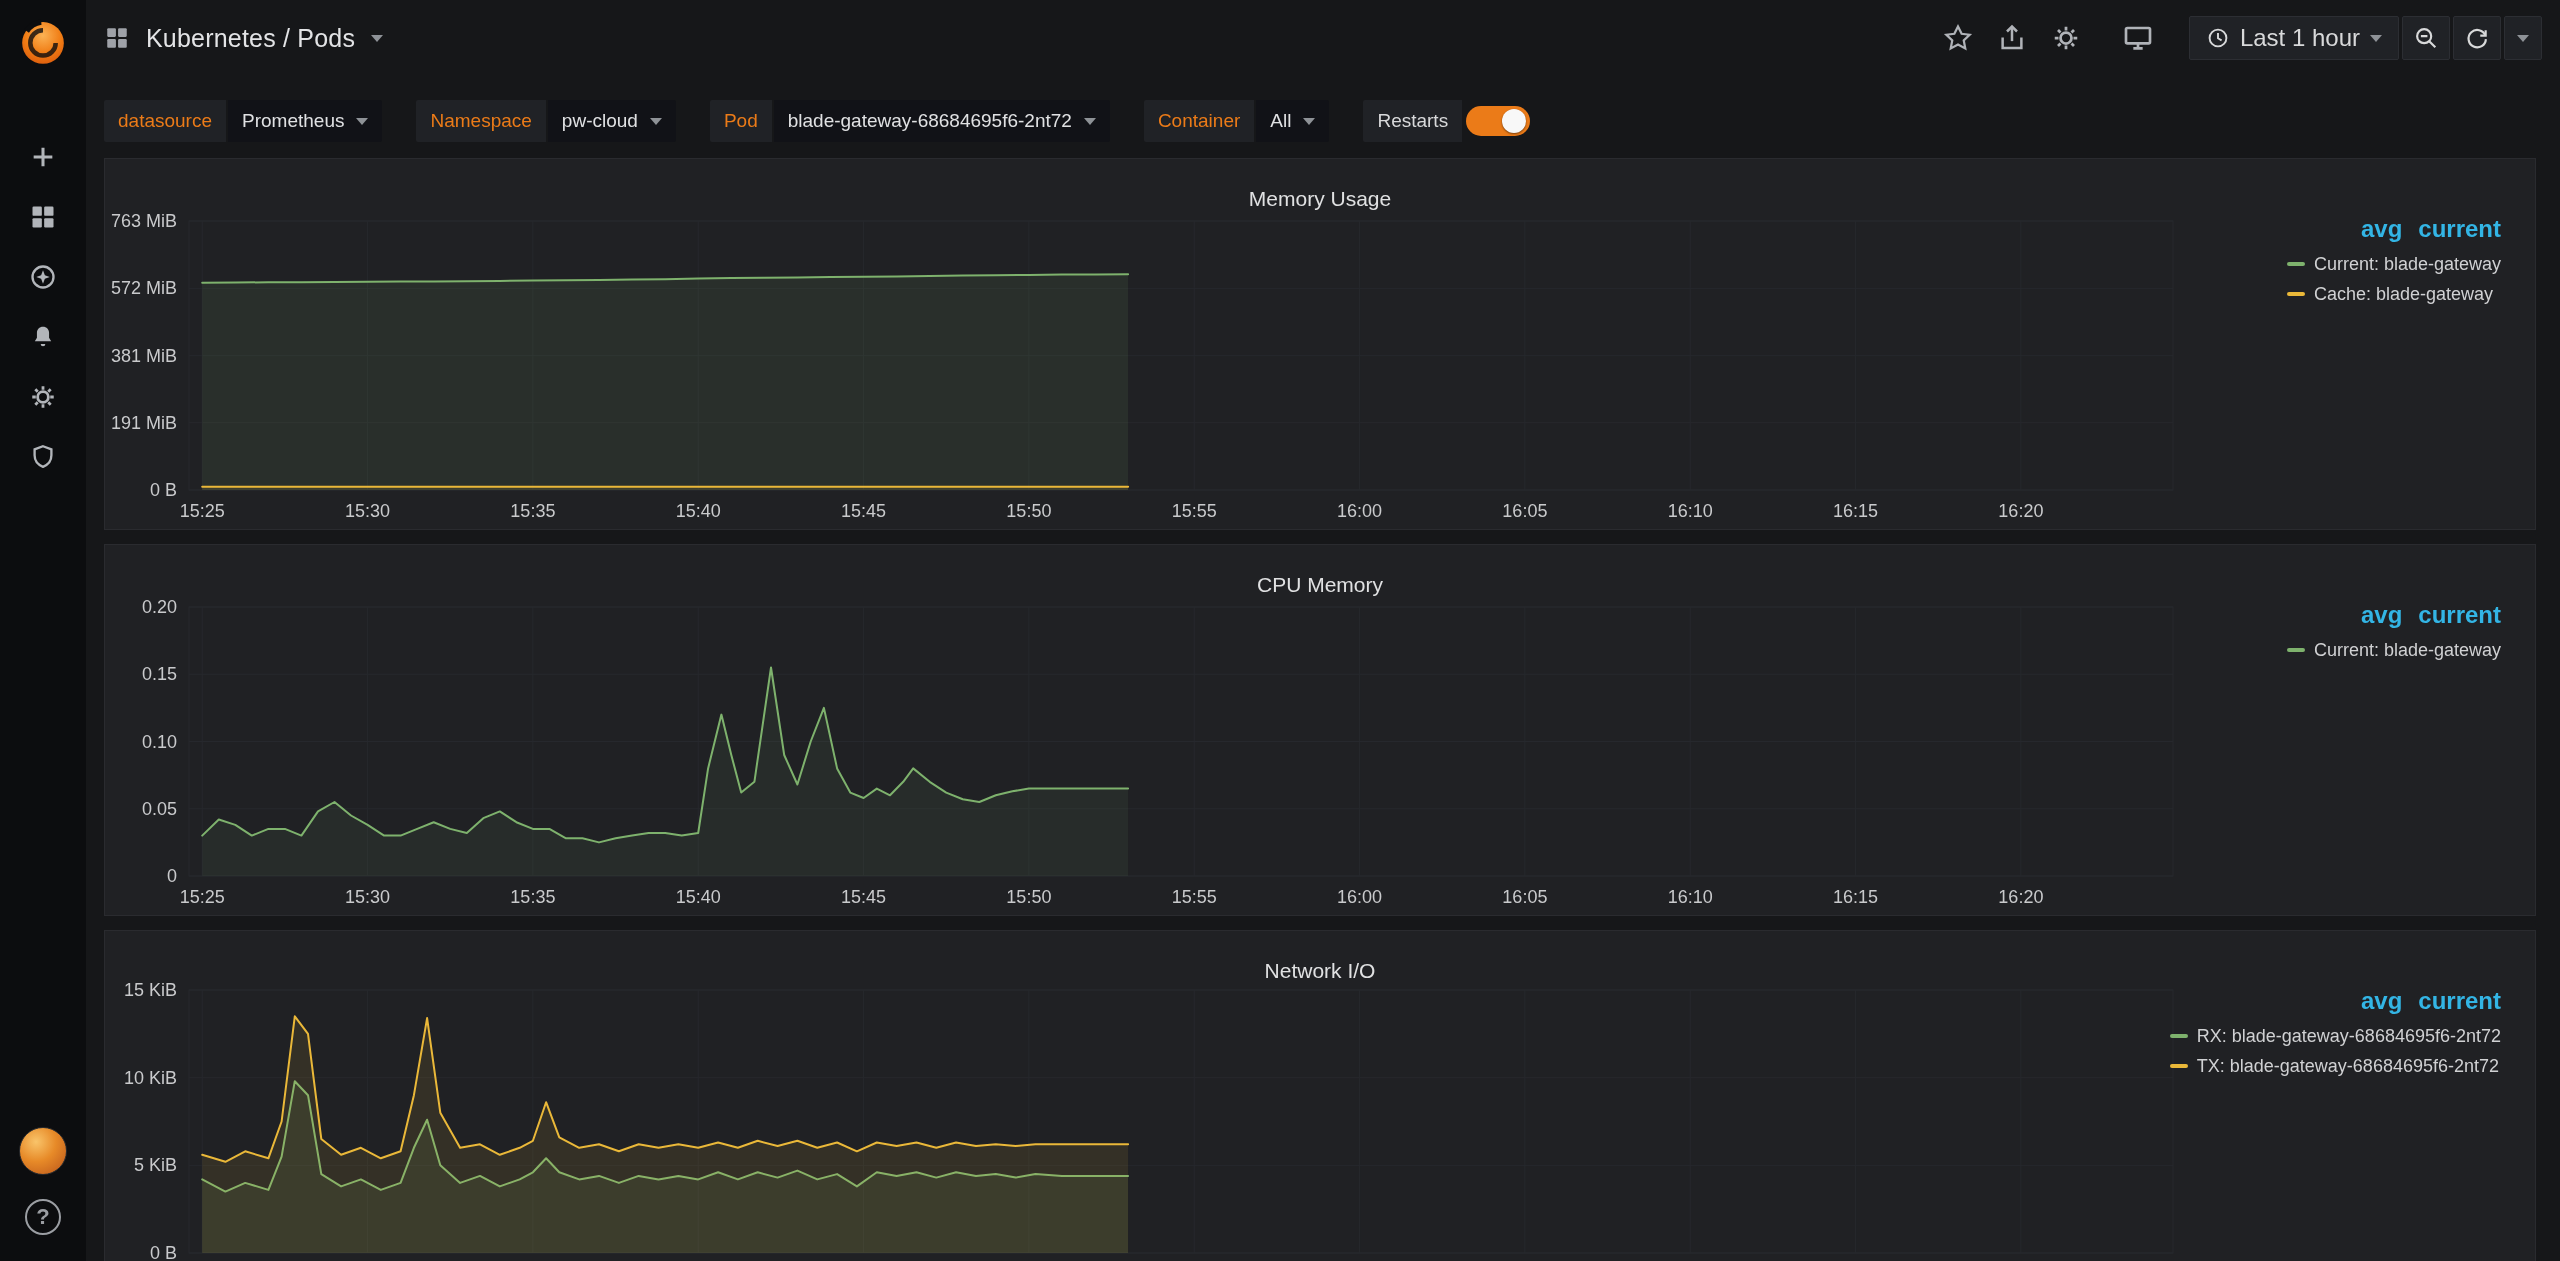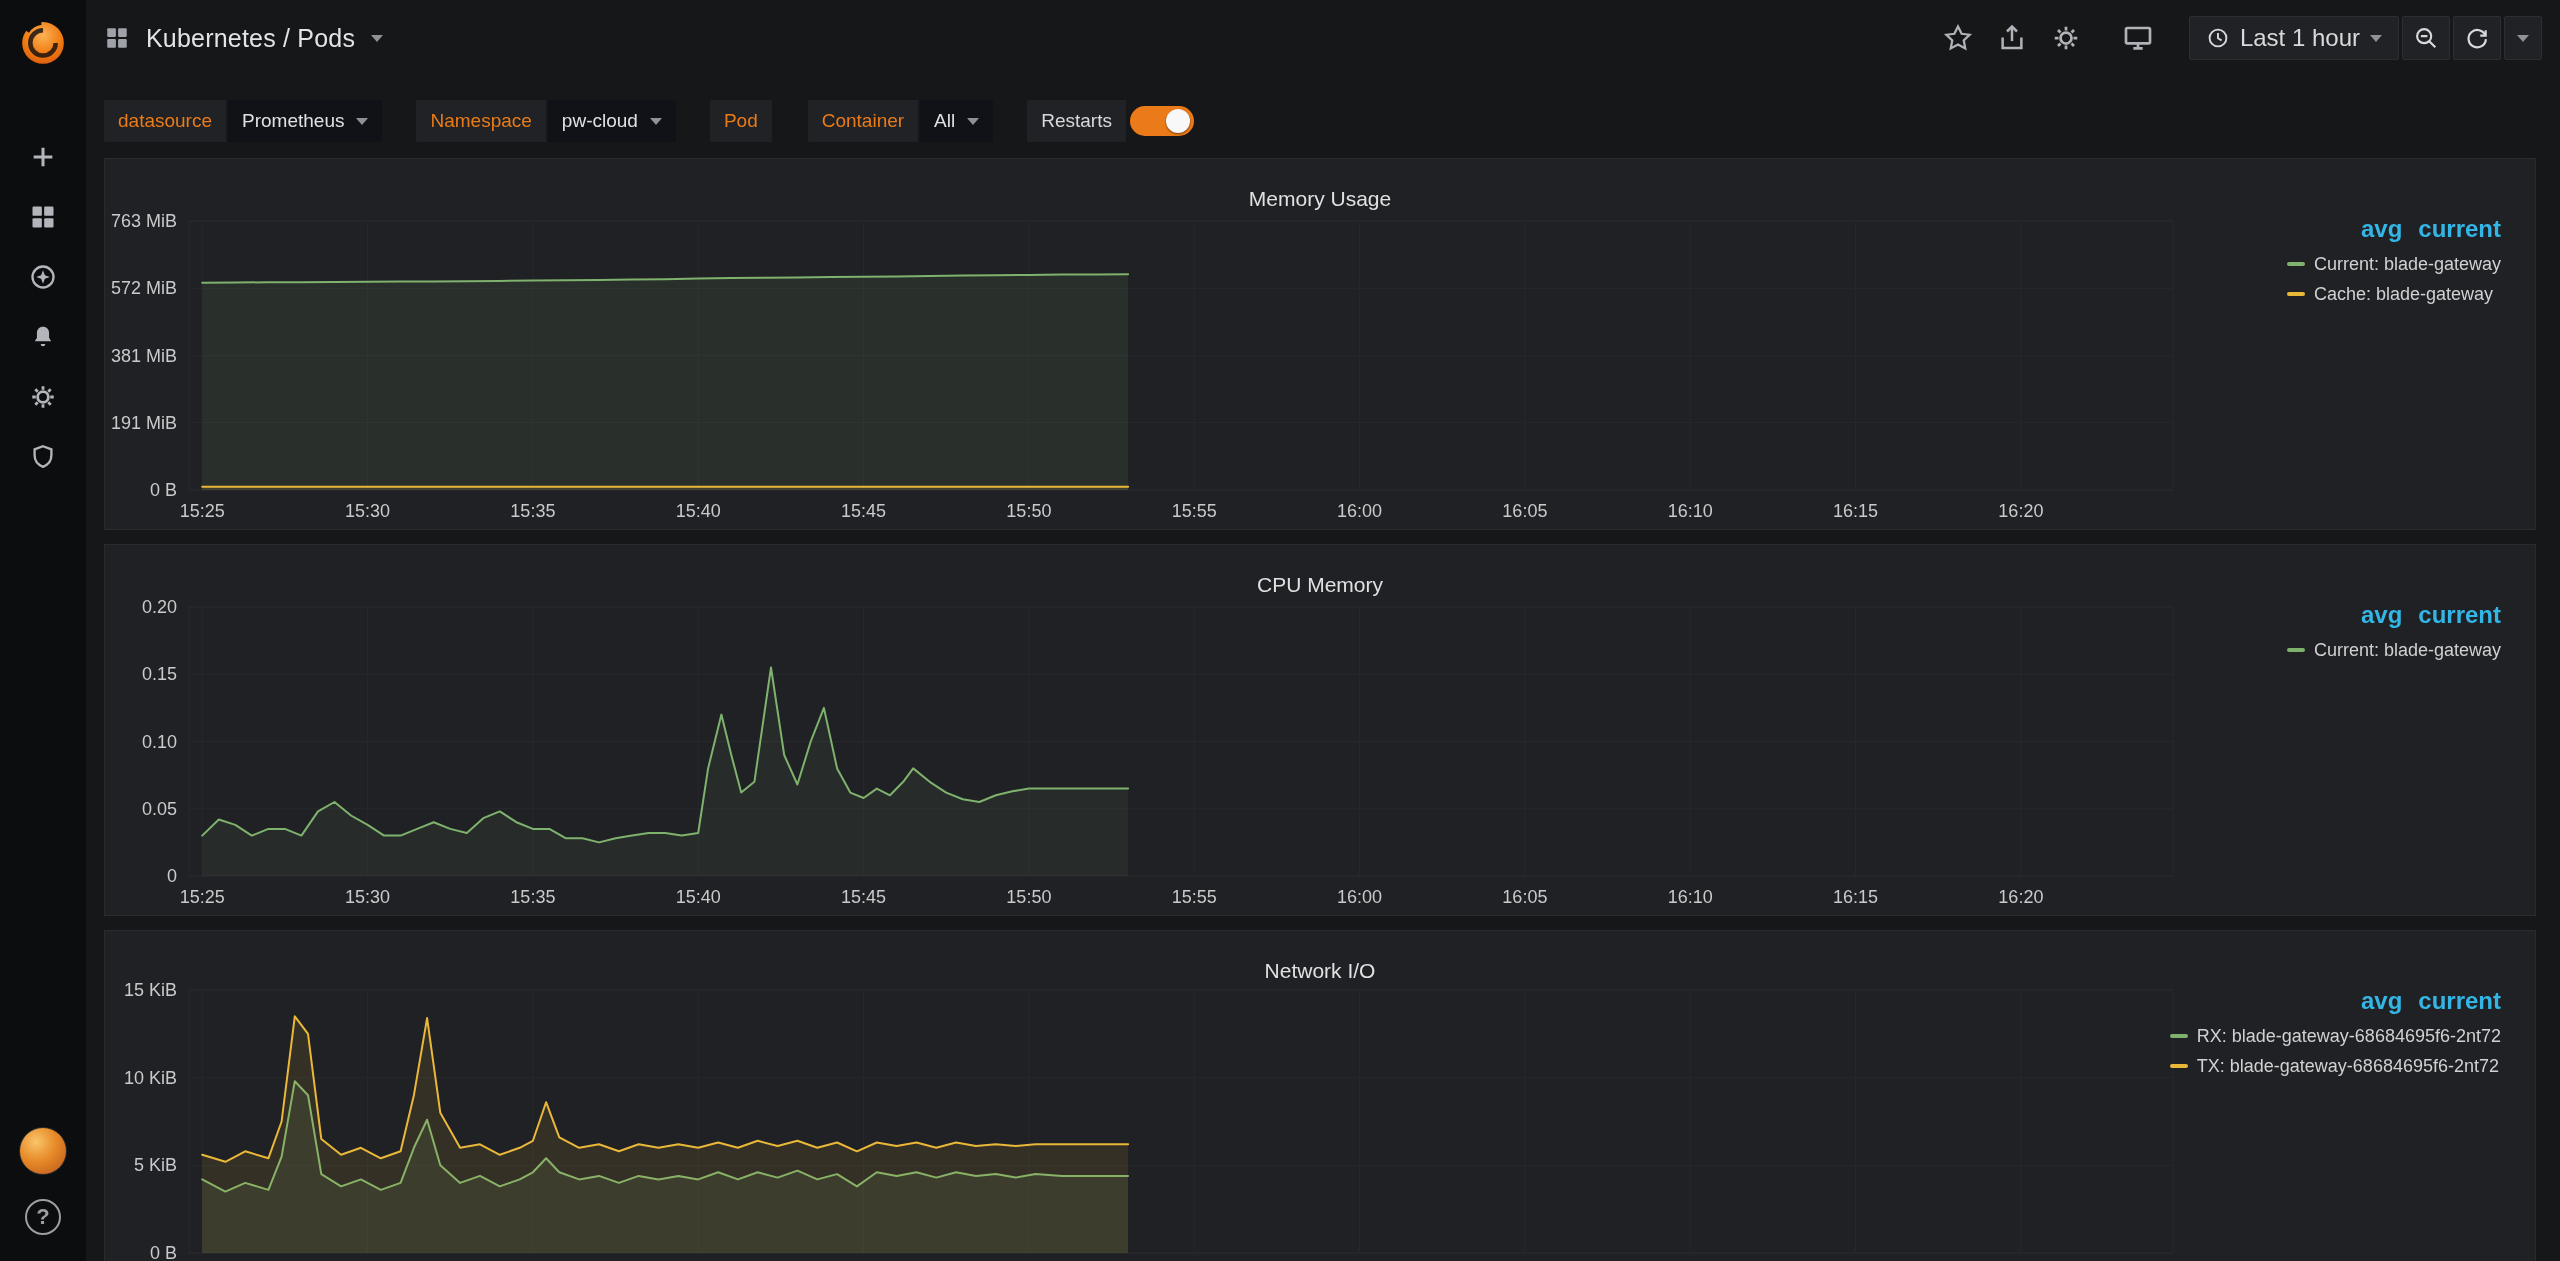--- a/index.html
+++ b/index.html
@@ -223,20 +223,24 @@
   </div>
   <div class="filter">
     <span class="f-label">Namespace</span>
     <button class="f-value">
       <span>pw-cloud</span>
         <span class="caret sm"></span>
     </button>
   </div>
   <div class="filter">
     <span class="f-label">Pod</span>
+    <button class="f-value">
+      <span>blade-gateway-68684695f6-2nt72</span>
+        <span class="caret sm"></span>
+    </button>
   </div>
   <div class="filter">
     <span class="f-label">Container</span>
     <button class="f-value">
       <span>All</span>
         <span class="caret sm"></span>
     </button>
   </div>
   <div class="filter">
     <span class="f-label plain">Restarts</span>

